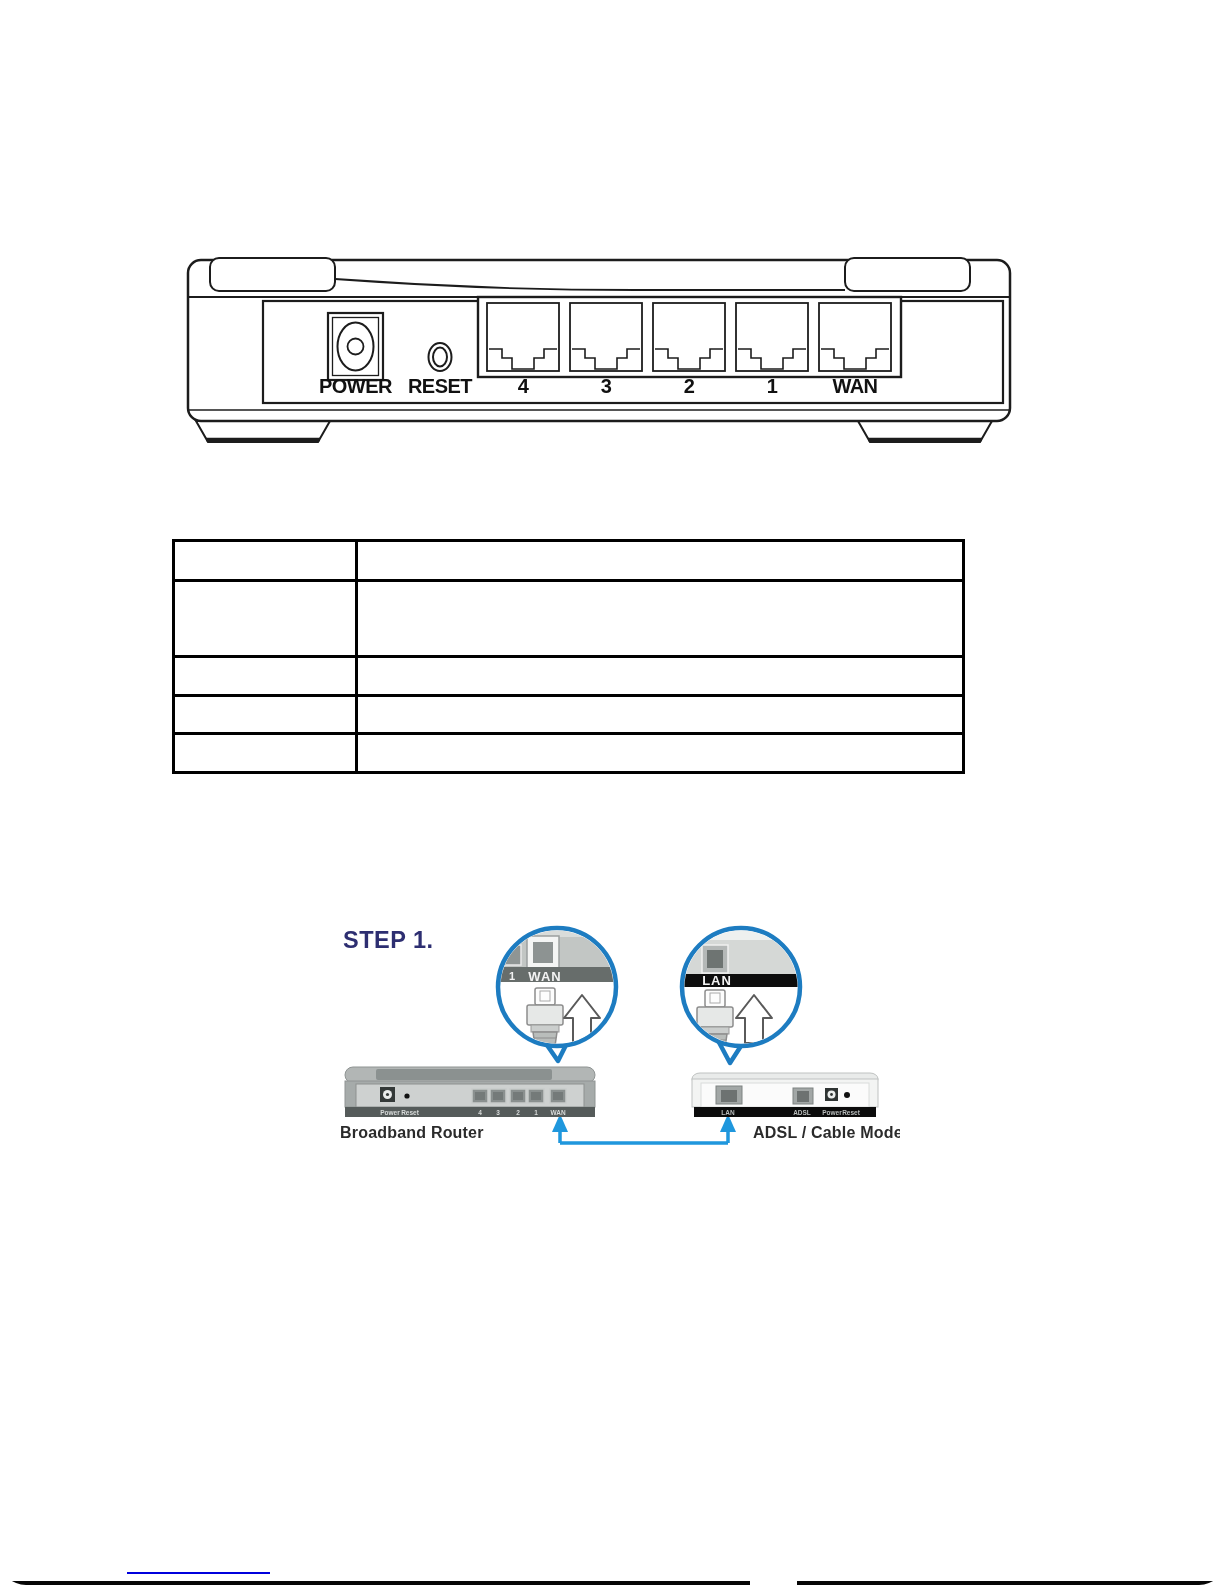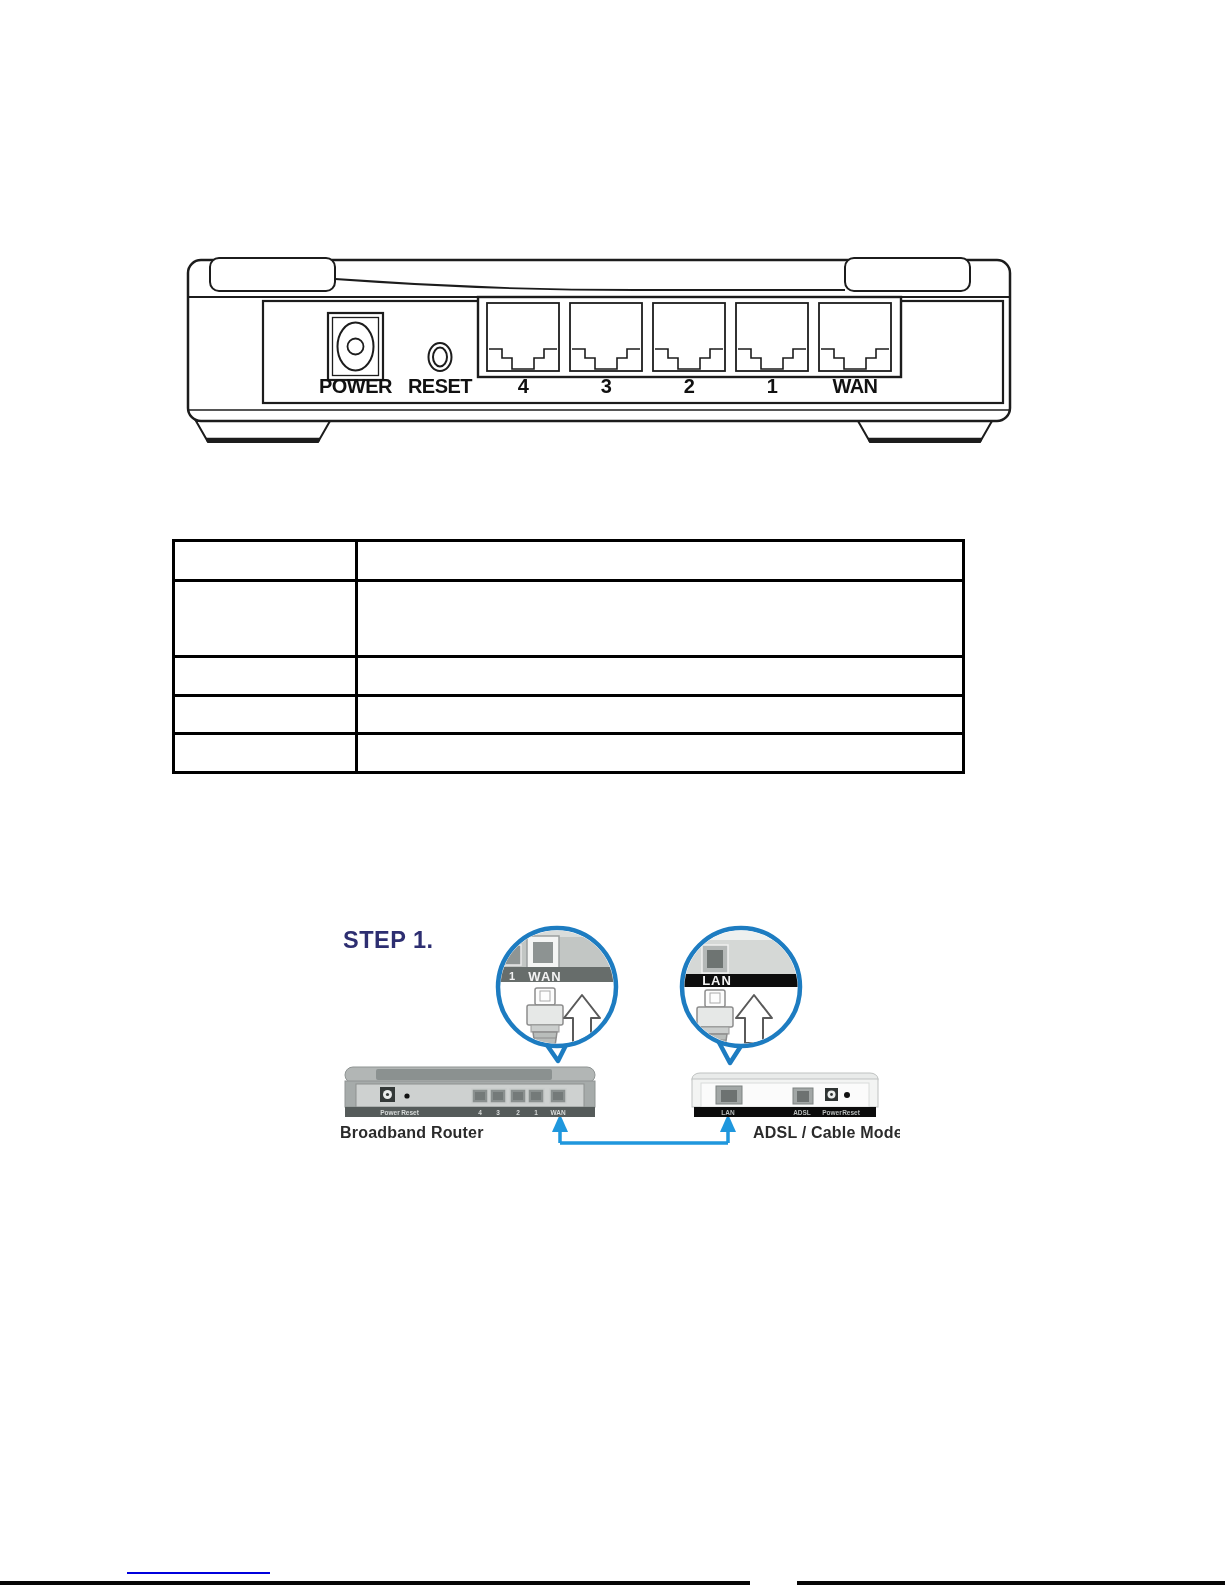--- a/index.html
+++ b/index.html
@@ -1,18 +1,18 @@
 <!DOCTYPE html>
 <html><head>
 <meta charset="utf-8">
 <style>
   html,body{margin:0;padding:0;background:#fff;}
   .page{
     position:relative;width:1225px;height:1585px;background:#ffffff;
-    font-family:"Liberation Sans",sans-serif;overflow:hidden;
+    font-family:"Liberation Sans",sans-serif;overflow:hidden;border-radius:26px;
   }
   
   .router-diagram{position:absolute;left:185px;top:253px;}
   .router-diagram .ln{fill:#ffffff;stroke:#1c1c1c;}
   .router-diagram .nf{fill:none;stroke:#1c1c1c;}
   .router-diagram text{
     font-family:"Liberation Sans",sans-serif;font-weight:bold;
     fill:#111111;font-size:20px;letter-spacing:-0.5px;text-anchor:middle;
   }
   

